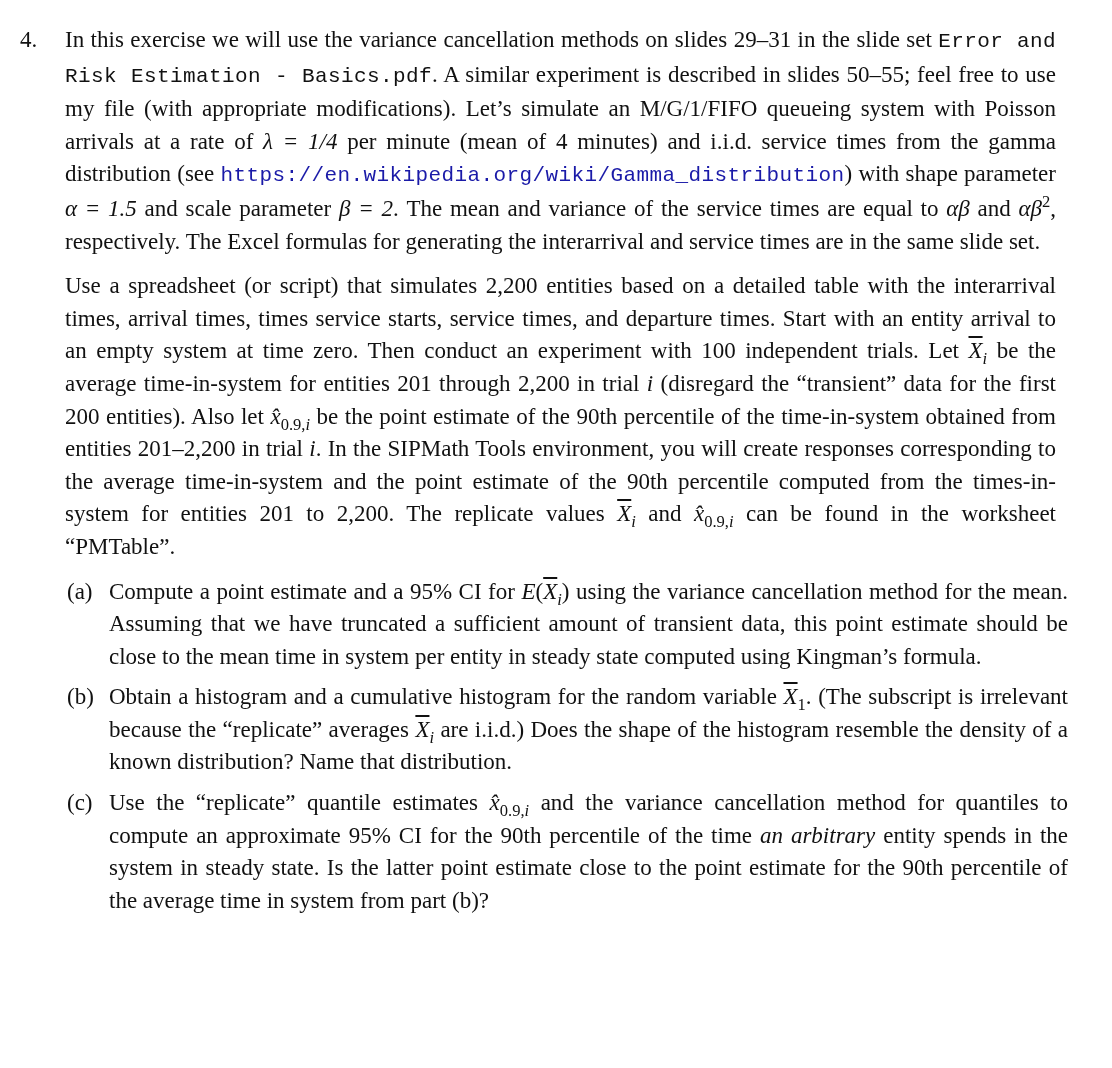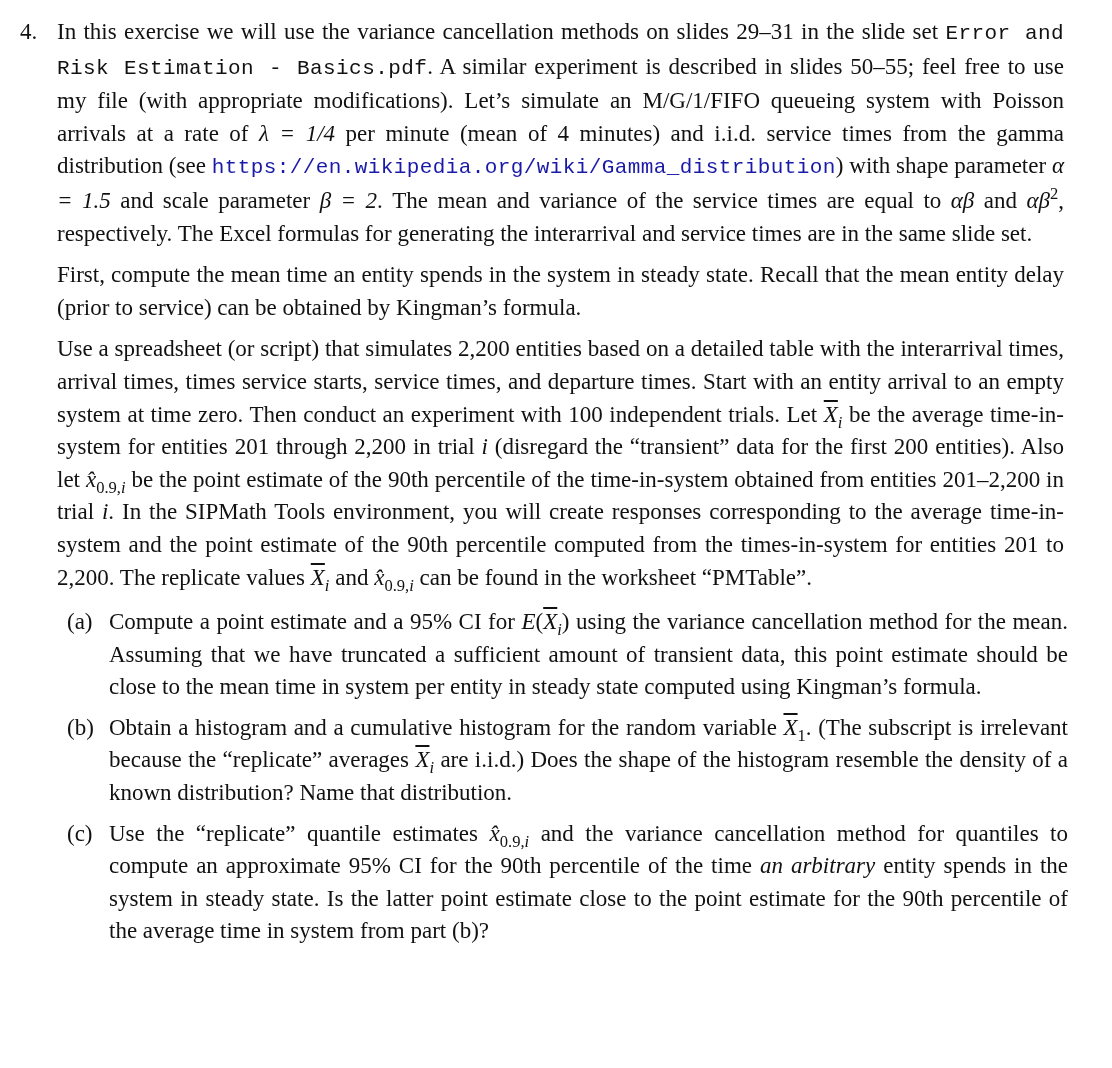--- a/index.html
+++ b/index.html
@@ -6,42 +6,41 @@
   body {
     width: 1112px; height: 1068px; overflow: hidden;
     font-family: "Liberation Serif", "DejaVu Serif", serif;
     color: #111111;
     font-size: 23px;
     line-height: 32.6px;
   }
   .page { position: relative; padding: 12px 44px 0 20px; }
   .problem { position: relative; padding-left: 33px; }
   .num { position: absolute; left: 0; top: 0; }
-  p { margin: 4px; text-align: justify; }
+  p { margin: 12px; text-align: justify; }
   p + p { margin-top: 9px; }
   .tt { font-family: "Liberation Mono", "DejaVu Sans Mono", monospace; font-size: 21px; letter-spacing: 0.4px; }
   .link { color: #1a1aa8; }
   .m { font-style: italic; }
   .bar { text-decoration: overline; }
   sub { font-size: 0.72em; line-height: 0; }
   sup { font-size: 0.72em; line-height: 0; }
   .parts { list-style: none; margin: 12px 0 0 0; padding: 0 0 0 56px; }
   .parts li { position: relative; margin-bottom: 8px; text-align: justify; }
   .parts .lab { position: absolute; left: -42px; top: 0; }
 </style>
 </head>
 <body>
 
 <div class="page">
   <div class="problem">
     <span class="num">4.</span>
 
     <p><span>In this exercise we will use the variance cancellation methods on slides 29–31 in the slide set </span><span class="tt">Error and Risk Estimation - Basics.pdf</span><span>. A similar experiment is described in slides 50–55; feel free to use my file (with appropriate modifications). Let’s simulate an M/G/1/FIFO queueing system with Poisson arrivals at a rate of </span><span class="m">λ = 1/4</span><span> per minute (mean of 4 minutes) and i.i.d. service times from the gamma distribution (see </span><a class="tt link">https://en.wikipedia.org/wiki/Gamma_distribution</a><span>) with shape parameter </span><span class="m">α = 1.5</span><span> and scale parameter </span><span class="m">β = 2</span><span>. The mean and variance of the service times are equal to </span><span class="m">αβ</span><span> and </span><span class="m">αβ</span><sup>2</sup><span>, respectively. The Excel formulas for generating the interarrival and service times are in the same slide set.</span></p>
 
-    <p>First, compute the mean time an entity spends in the system in steady state. Recall that the mean entity delay (prior to service) can be obtained by Kingman’s formula.</p>
 
     <p><span>Use a spreadsheet (or script) that simulates 2,200 entities based on a detailed table with the interarrival times, arrival times, times service starts, service times, and departure times. Start with an entity arrival to an empty system at time zero. Then conduct an experiment with 100 independent trials. Let </span><span class="m bar">X</span><sub class="m">i</sub><span> be the average time-in-system for entities 201 through 2,200 in trial </span><span class="m">i</span><span> (disregard the “transient” data for the first 200 entities). Also let </span><span class="m">x̂</span><sub><span>0.9,</span><span class="m">i</span></sub><span> be the point estimate of the 90th percentile of the time-in-system obtained from entities 201–2,200 in trial </span><span class="m">i</span><span>. In the SIPMath Tools environment, you will create responses corresponding to the average time-in-system and the point estimate of the 90th percentile computed from the times-in-system for entities 201 to 2,200. The replicate values </span><span class="m bar">X</span><sub class="m">i</sub><span> and </span><span class="m">x̂</span><sub><span>0.9,</span><span class="m">i</span></sub><span> can be found in the worksheet “PMTable”.</span></p>
 
     <ol class="parts">
       <li><span class="lab">(a)</span><span>Compute a point estimate and a 95% CI for </span><span class="m">E</span>(<span class="m bar">X</span><sub class="m">i</sub>)<span> using the variance cancellation method for the mean. Assuming that we have truncated a sufficient amount of transient data, this point estimate should be close to the mean time in system per entity in steady state computed using Kingman’s formula.</span></li>
       <li><span class="lab">(b)</span><span>Obtain a histogram and a cumulative histogram for the random variable </span><span class="m bar">X</span><sub>1</sub><span>. (The subscript is irrelevant because the “replicate” averages </span><span class="m bar">X</span><sub class="m">i</sub><span> are i.i.d.) Does the shape of the histogram resemble the density of a known distribution? Name that distribution.</span></li>
       <li><span class="lab">(c)</span><span>Use the “replicate” quantile estimates </span><span class="m">x̂</span><sub><span>0.9,</span><span class="m">i</span></sub><span> and the variance cancellation method for quantiles to compute an approximate 95% CI for the 90th percentile of the time </span><em>an arbitrary</em><span> entity spends in the system in steady state. Is the latter point estimate close to the point estimate for the 90th percentile of the average time in system from part (b)?</span></li>
     </ol>
   </div>
 </div>

